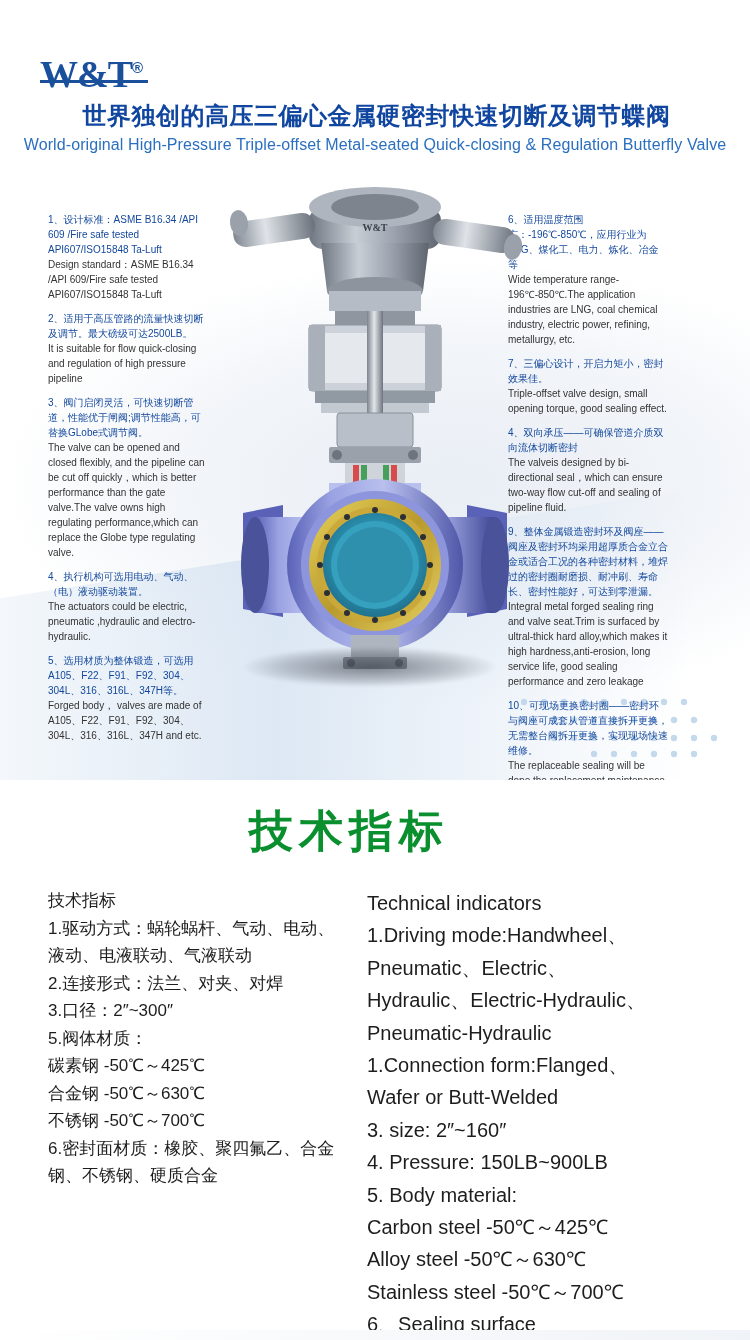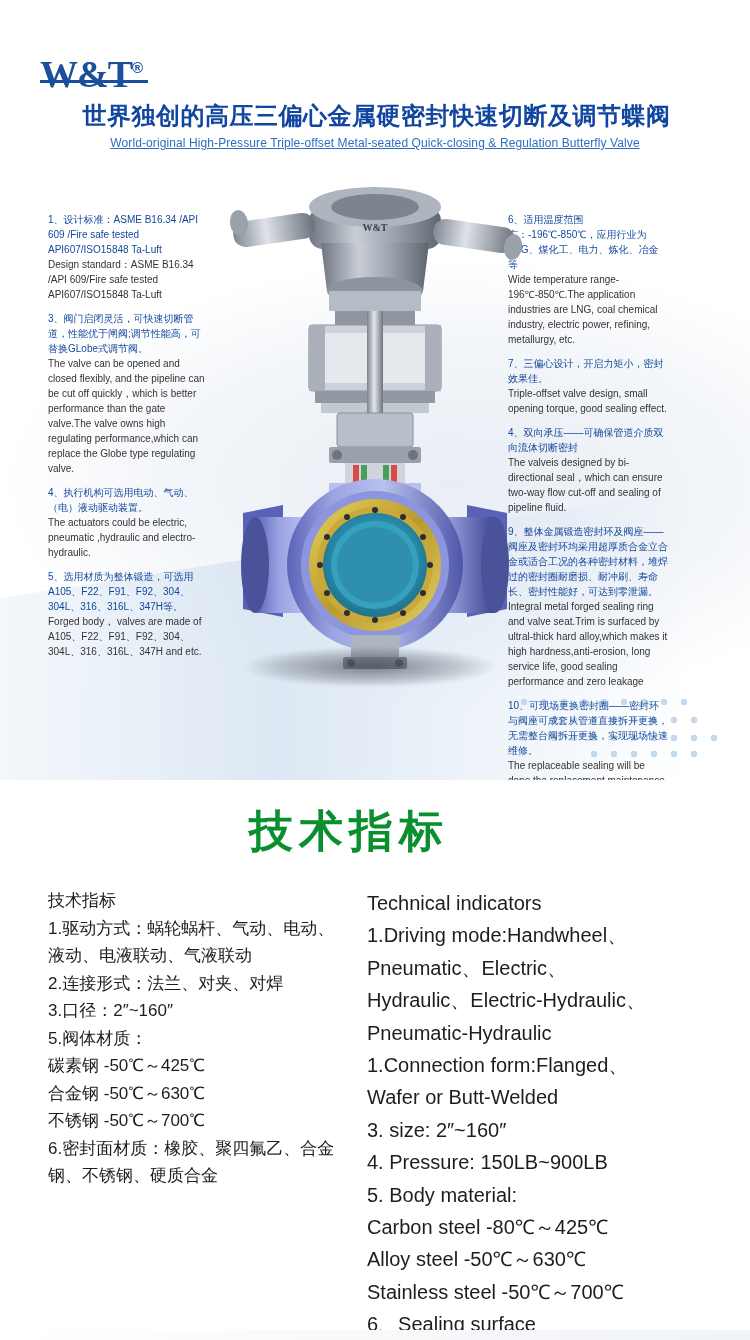--- a/index.html
+++ b/index.html
@@ -66,24 +66,23 @@
     text-align:center;
     font-size:24px;
     font-weight:bold;
     color:#1146a0;
     letter-spacing:0.5px;
   }
   .title-en{
     position:absolute;
     left:0; right:0; top:136px;
     text-align:center;
-    font-size:12px;
+    font-size:16px;
     color:#2a6fc0;
     letter-spacing:0.1px;
-    text-decoration:underline;
   }
 
   .col{
     position:absolute;
     width:160px;
     font-size:10px;
     line-height:1.5;
     color:#123f86;
   }
   .col-left{ left:48px; top:212px; }
@@ -190,20 +189,21 @@
   <div class="logo">
     <span>W&amp;T</span><span class="reg">®</span>
   </div>
   <div class="logo-underline"></div>
 
   <div class="title-cn">世界独创的高压三偏心金属硬密封快速切断及调节蝶阀</div>
   <div class="title-en">World-original High-Pressure Triple-offset Metal-seated Quick-closing &amp; Regulation Butterfly Valve</div>
 
   <div class="col col-left">
     <p><span class="cn">1、设计标准：ASME B16.34 /API 609 /Fire safe tested API607/ISO15848 Ta-Luft</span><br><span class="en">Design standard：ASME B16.34 /API 609/Fire safe tested API607/ISO15848 Ta-Luft</span></p>
+    <p><span class="cn">2、适用于高压管路的流量快速切断及调节。最大磅级可达2500LB。</span><br><span class="en">It is suitable for flow quick-closing and regulation of high pressure pipeline</span></p>
     <p><span class="cn">3、阀门启闭灵活，可快速切断管道，性能优于闸阀;调节性能高，可替换GLobe式调节阀。</span><br><span class="en">The valve can be opened and closed flexibly, and the pipeline can be cut off quickly，which is better performance than the gate valve.The valve owns high regulating performance,which can replace the Globe type regulating valve.</span></p>
     <p><span class="cn">4、执行机构可选用电动、气动、（电）液动驱动装置。</span><br><span class="en">The actuators could be electric, pneumatic ,hydraulic and electro-hydraulic.</span></p>
     <p><span class="cn">5、选用材质为整体锻造，可选用A105、F22、F91、F92、304、304L、316、316L、347H等。</span><br><span class="en">Forged body， valves are made of A105、F22、F91、F92、304、304L、316、316L、347H and etc.</span></p>
   </div>
 
   <div class="col col-right">
     <p><span class="cn">6、适用温度范围广：-196℃-850℃，应用行业为LNG、煤化工、电力、炼化、冶金等</span><br><span class="en">Wide temperature range-196℃-850℃.The application industries are LNG, coal chemical industry, electric power, refining, metallurgy, etc.</span></p>
     <p><span class="cn">7、三偏心设计，开启力矩小，密封效果佳。</span><br><span class="en">Triple-offset valve design, small opening torque, good sealing effect.</span></p>
     <p><span class="cn">4、双向承压——可确保管道介质双向流体切断密封</span><br><span class="en">The valveis designed by bi-directional seal，which can ensure two-way flow cut-off and sealing of pipeline fluid.</span></p>
     <p><span class="cn">9、整体金属锻造密封环及阀座——阀座及密封环均采用超厚质合金立合金或适合工况的各种密封材料，堆焊过的密封圈耐磨损、耐冲刷、寿命长、密封性能好，可达到零泄漏。</span><br><span class="en">Integral metal forged sealing ring and valve seat.Trim is surfaced by ultral-thick hard alloy,which makes it high hardness,anti-erosion, long service life, good sealing performance and zero leakage</span></p>
@@ -341,36 +341,36 @@
 </div>
 
 <div class="spec-section">
   <div class="spec-title">技术指标</div>
 
   <div class="spec-cols">
     <div class="spec-col cn">
       <p>技术指标</p>
       <p>1.驱动方式：蜗轮蜗杆、气动、电动、液动、电液联动、气液联动</p>
       <p>2.连接形式：法兰、对夹、对焊</p>
-      <p>3.口径：2″~160″</p>
+      <p>3.口径：2″~300″</p>
       <p>5.阀体材质：</p>
       <p>碳素钢  -50℃～425℃</p>
       <p>合金钢  -50℃～630℃</p>
       <p>不锈钢  -50℃～700℃</p>
       <p>6.密封面材质：橡胶、聚四氟乙、合金钢、不锈钢、硬质合金</p>
     </div>
 
     <div class="spec-col en">
       <p>Technical indicators</p>
       <p>1.Driving mode:Handwheel、Pneumatic、Electric、Hydraulic、Electric-Hydraulic、Pneumatic-Hydraulic</p>
       <p>1.Connection form:Flanged、Wafer or Butt-Welded</p>
       <p>3. size: 2″~160″</p>
       <p>4. Pressure: 150LB~900LB</p>
       <p>5. Body material:</p>
-      <p>Carbon steel    -80℃～425℃</p>
+      <p>Carbon steel    -50℃～425℃</p>
       <p>Alloy steel     -50℃～630℃</p>
       <p>Stainless steel  -50℃～700℃</p>
       <p>6、Sealing surface material:rubber、PTEF、Alloy steel、Ontology steel、Carbide</p>
     </div>
   </div>
 
   <div class="bottom-rule"></div>
 </div>
 
 </body></html>

